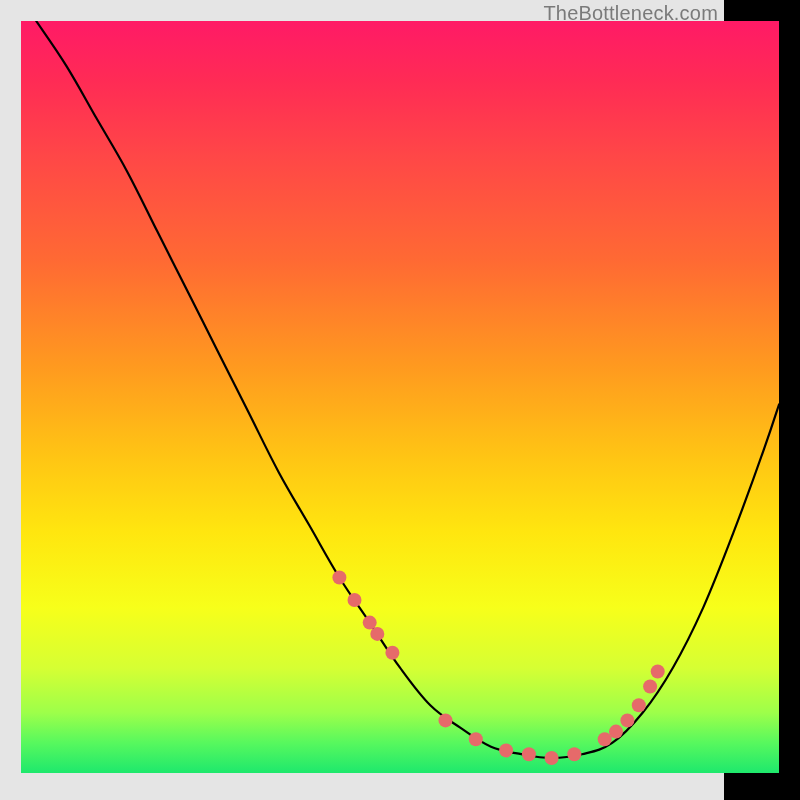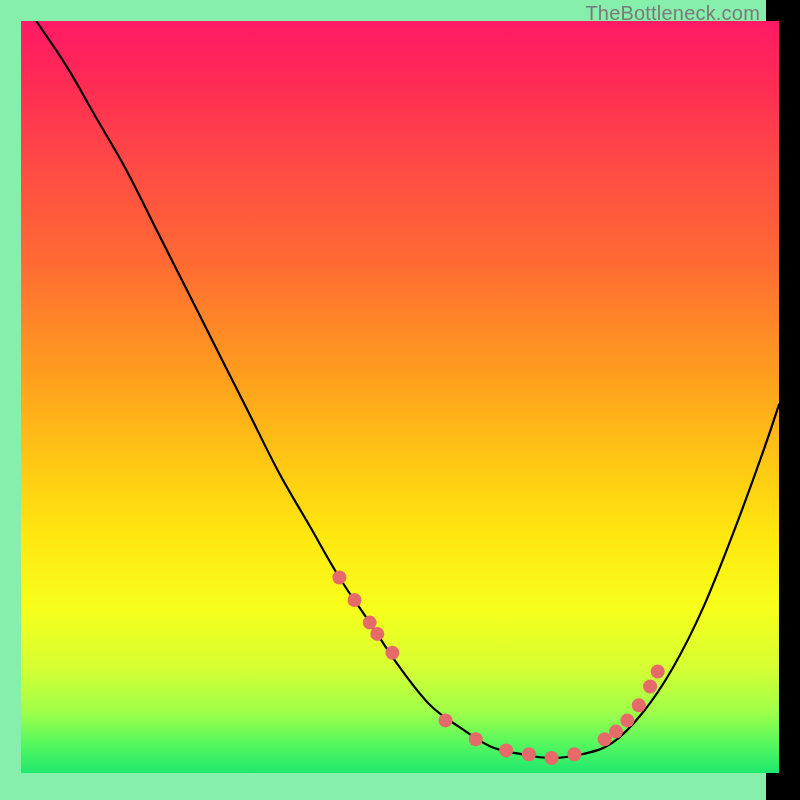--- a/index.html
+++ b/index.html
@@ -8,22 +8,21 @@
     width: 800px;
     height: 800px;
     background: #000;
     overflow: hidden;
     font-family: Arial, Helvetica, sans-serif;
   }
   .stage {
     position: relative;
     width: 724px;
     height: 800px;
-    background: #86efac;
-    padding-left: 42px;
+    background: #e5e5e5;
   }
   
   .plot {
     position: absolute;
     left: 21px;
     top: 21px;
     width: 758px;   
     height: 752px;  
     overflow: hidden;
   }

